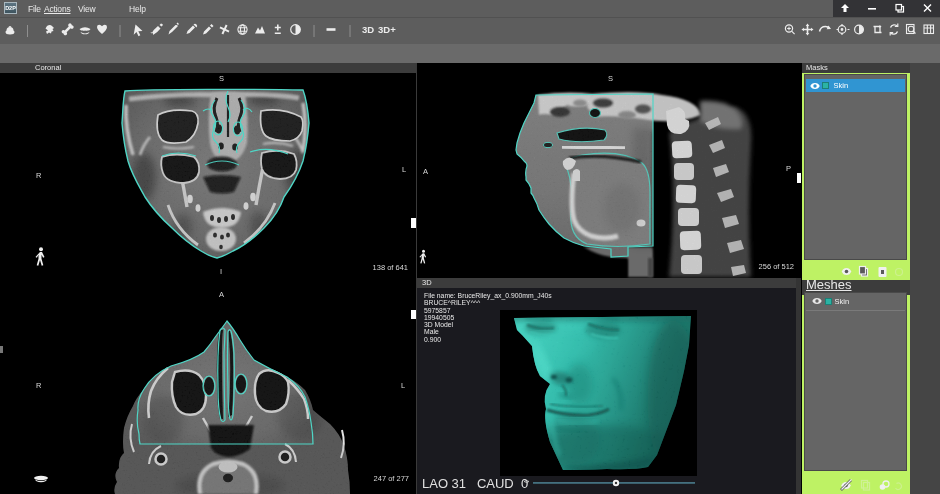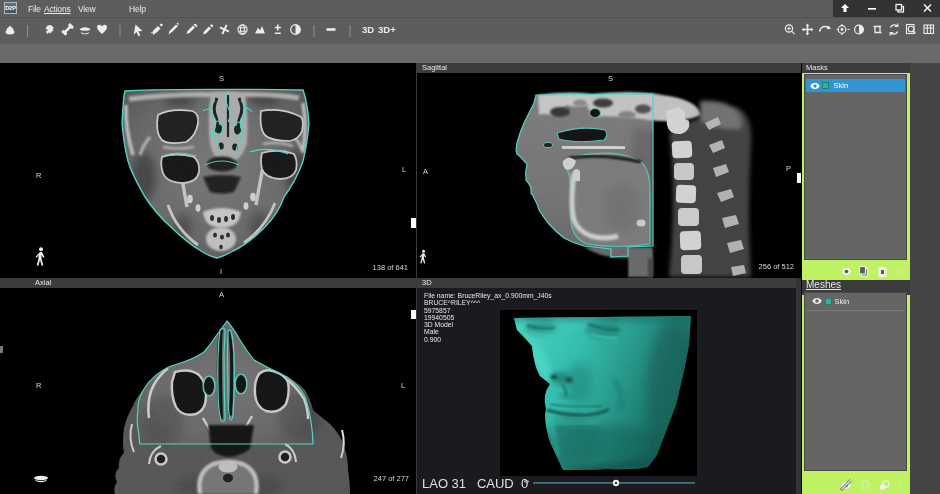--- a/index.html
+++ b/index.html
@@ -130,20 +130,21 @@
         <path d="M913,14 l2.5,2.5"></path>
       </g>
       <g fill="none" stroke="#ececec" stroke-width="1.1">
         <rect x="924" y="8" width="9.5" height="8.5"></rect>
         <path d="M924,11 h9.5 M927.3,8 v8.5 M930.6,8 v8.5"></path>
       </g>
     </g>
   </svg>
 
   <div class="abs" id="vpC">
+      <div class="vtitle" style="width:416px;padding-left:35px;">Coronal</div>
   <svg class="abs" style="left:0;top:10px" width="416" height="205" viewBox="0 0 416 205">
     <defs>
       <radialGradient id="cg" cx="0.5" cy="0.45" r="0.75">
             <stop offset="0" stop-color="#7b7b7b"></stop>
             <stop offset="0.55" stop-color="#696969"></stop>
             <stop offset="0.85" stop-color="#535353"></stop>
             <stop offset="1" stop-color="#424242"></stop>
           </radialGradient>
       <filter id="b1" x="-20%" y="-20%" width="140%" height="140%">
             <feGaussianBlur stdDeviation="1"></feGaussianBlur>
@@ -260,21 +261,20 @@
   <div class="lbl" style="left:402px;top:102px;">L</div>
   <div class="lbl" style="left:220px;top:204px;">I</div>
   <div class="cnt" style="right:8px;top:200px;">138 of 641</div>
   <svg class="abs" style="left:35px;top:184px" width="12" height="20" viewBox="0 0 12 20" fill="#f0f0f0">
         <circle cx="6" cy="2.2" r="2"></circle>
         <path d="M5,5 h2 l2.5,5 -1.4,0.7 -1.6,-3 v4 l1.8,6.5 -1.6,0.6 -1.7,-5.8 -1.7,5.8 -1.6,-0.6 1.8,-6.5 v-4 l-1.6,3 -1.4,-0.7 z"></path>
       </svg>
   <div class="abs" style="left:411px;top:155px;width:4.5px;height:10px;background:#fff;"></div>
   </div>
   <div class="abs" id="vpS">
-      <div class="vtitle" style="width:384px;">Sagittal</div>
   <svg class="abs" style="left:0;top:10px" width="384" height="205" viewBox="0 0 384 205">
     <defs>
       <linearGradient id="sg" x1="0" y1="0" x2="0" y2="1">
             <stop offset="0" stop-color="#808080"></stop>
             <stop offset="0.6" stop-color="#777777"></stop>
             <stop offset="1" stop-color="#666666"></stop>
           </linearGradient>
       <clipPath id="ssclip">
             <path d="M119,22 L117,30 L112,40 L107,50 L103,60 L100,70 L99,77 L100,81 Q104,84 107,88 Q110,90 110,93 Q108,98 109,104 L109,107 Q112,110 114,115 L114,120 Q116,122 117,125 Q120,130 122,137 Q127,145 132,151 Q139,159 147,165 Q156,170 167,173 L194,176 L194,184 L211,183 L211,174 L236,173 L236,21 L119,22 Z"></path>
           </clipPath>
@@ -341,21 +341,20 @@
   <div class="lbl" style="left:6px;top:104px;">A</div>
   <div class="lbl" style="left:369px;top:101px;">P</div>
   <div class="cnt" style="right:7px;top:199px;text-align:right;">256 of 512</div>
   <svg class="abs" style="left:2px;top:186px" width="9" height="16" viewBox="0 0 12 20" fill="#f0f0f0">
         <circle cx="6" cy="2.2" r="2"></circle>
         <path d="M5,5 h2 l2.5,5 -1.4,0.7 -1.6,-3 v4 l1.8,6.5 -1.6,0.6 -1.7,-5.8 -1.7,5.8 -1.6,-0.6 1.8,-6.5 v-4 l-1.6,3 -1.4,-0.7 z"></path>
       </svg>
   <div class="abs" style="left:379.5px;top:110px;width:4.5px;height:9.5px;background:#fff;"></div>
   </div>
   <div class="abs" id="vpA">
-      <div class="vtitle" style="width:416px;padding-left:35px;">Axial</div>
   <svg class="abs" style="left:0;top:10px" width="416" height="206" viewBox="0 0 416 206">
     <defs>
       <radialGradient id="ag" cx="0.5" cy="0.52" r="0.72">
             <stop offset="0" stop-color="#767676"></stop>
             <stop offset="0.6" stop-color="#696969"></stop>
             <stop offset="1" stop-color="#4f4f4f"></stop>
           </radialGradient>
       <clipPath id="aclip">
             <path d="M227,33 Q222,40 216,48 Q210,57 204,64 Q193,72 171,78 Q153,86 144,101 Q136,110 133,118 Q127,128 124,140 Q122,155 124,165 Q118,170 119,180 Q113,186 117,194 Q113,200 115,206 L350,206 Q350,194 348,182 Q348,170 344,158 Q340,146 330,136 Q320,128 313,122 Q311,112 305,102 Q297,94 287,89 Q270,81 254,72 Q246,62 240,52 Q233,40 227,33 Z"></path>
           </clipPath>
@@ -532,21 +531,21 @@
           <circle cx="44.5" cy="8.5" r="1.8" fill="#5a5a5a"></circle>
         <g fill="none" stroke="#f0f0f0" stroke-width="1.2">
             <rect x="59.5" y="5.5" width="6" height="7.5" fill="#5a5a5a"></rect>
             <rect x="57.5" y="3.5" width="6" height="7.5" fill="#5a5a5a"></rect>
           </g>
         <rect x="76.5" y="4" width="8" height="10" rx="1"></rect>
           <rect x="79" y="7" width="3" height="4" fill="#5a5a5a"></rect>
         <circle cx="97" cy="9" r="3.5" fill="none" stroke="#f0f0f0" stroke-width="1.2" opacity="0.3"></circle>
       </g>
     </svg>
-    <div class="abs" style="left:0;top:217px;width:108px;height:15px;background:#3c3c3c;color:#e8e8e8;font-size:10px;line-height:9px;padding-left:4px;text-decoration:underline;">Meshes</div>
+    <div class="abs" style="left:0;top:217px;width:108px;height:15px;background:#3c3c3c;color:#e8e8e8;font-size:13px;line-height:9px;padding-left:4px;text-decoration:underline;">Meshes</div>
     <div class="abs" style="left:1.5px;top:228.5px;width:103px;height:179px;background:#656565;border:1px solid #494949;">
       <div class="abs" style="left:1px;top:2px;width:99px;height:13px;">
         <svg class="abs" style="left:6px;top:2.5px" width="10" height="8" viewBox="0 0 10 8">
             <path d="M5,1 Q8.5,1 9.7,4 Q8.5,7 5,7 Q1.5,7 0.3,4 Q1.5,1 5,1 z" fill="#e8e8e8"></path>
             <circle cx="5" cy="4" r="1.7" fill="#656565"></circle>
           </svg>
         <div class="abs" style="left:19px;top:3px;width:7px;height:7px;background:#2bb3a4;border:1px solid #1d7f75;"></div>
         <div class="abs" style="left:29px;top:0;color:#f0f0f0;font-size:7.5px;line-height:13px;">Skin</div>
       </div>
       <div class="abs" style="left:1px;top:17.5px;width:99px;height:1px;background:#7a7a7a;"></div>

